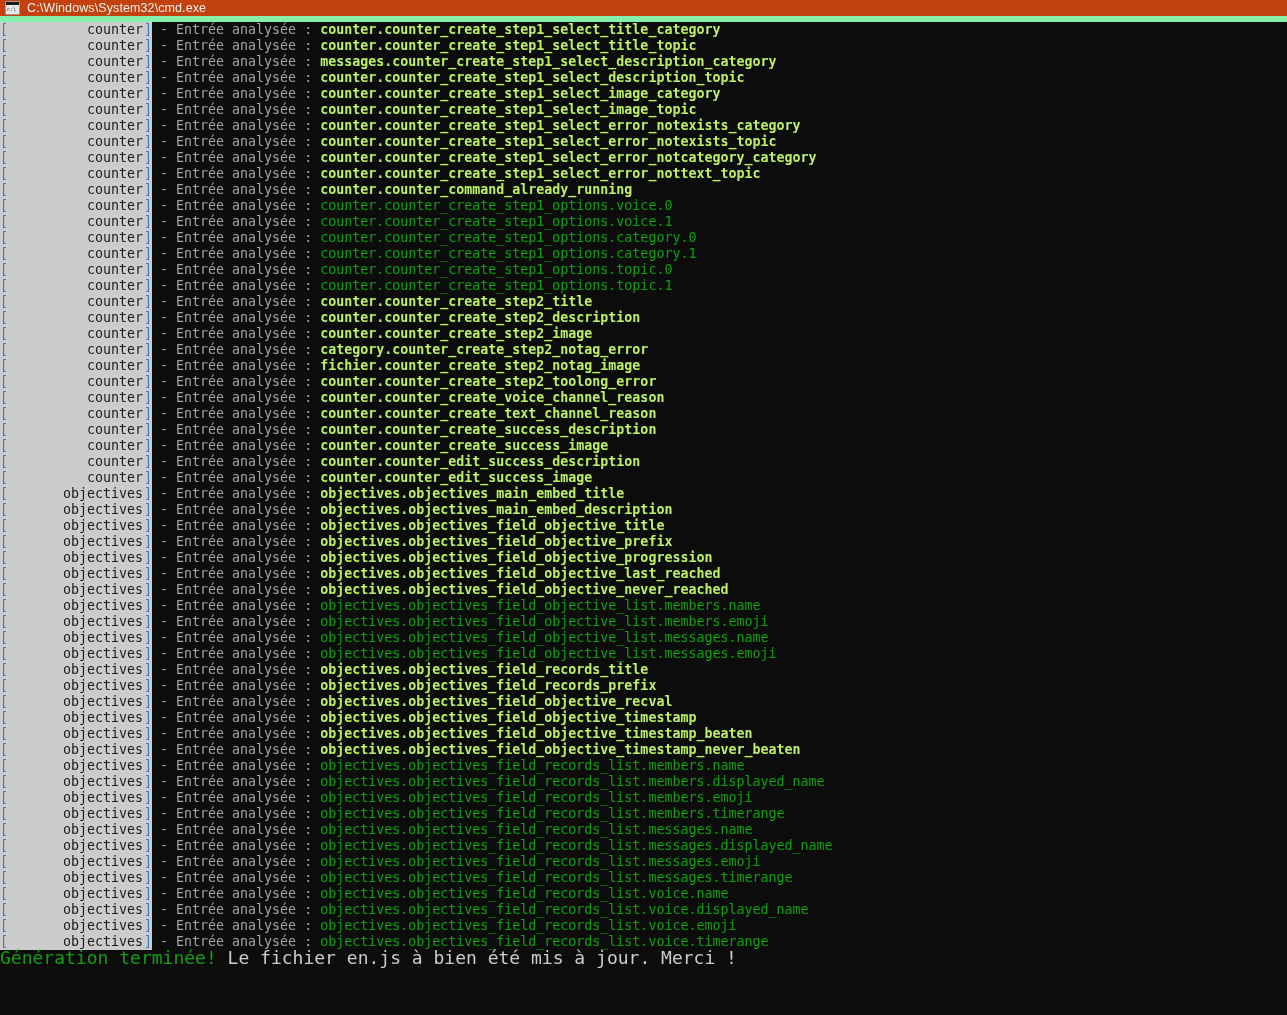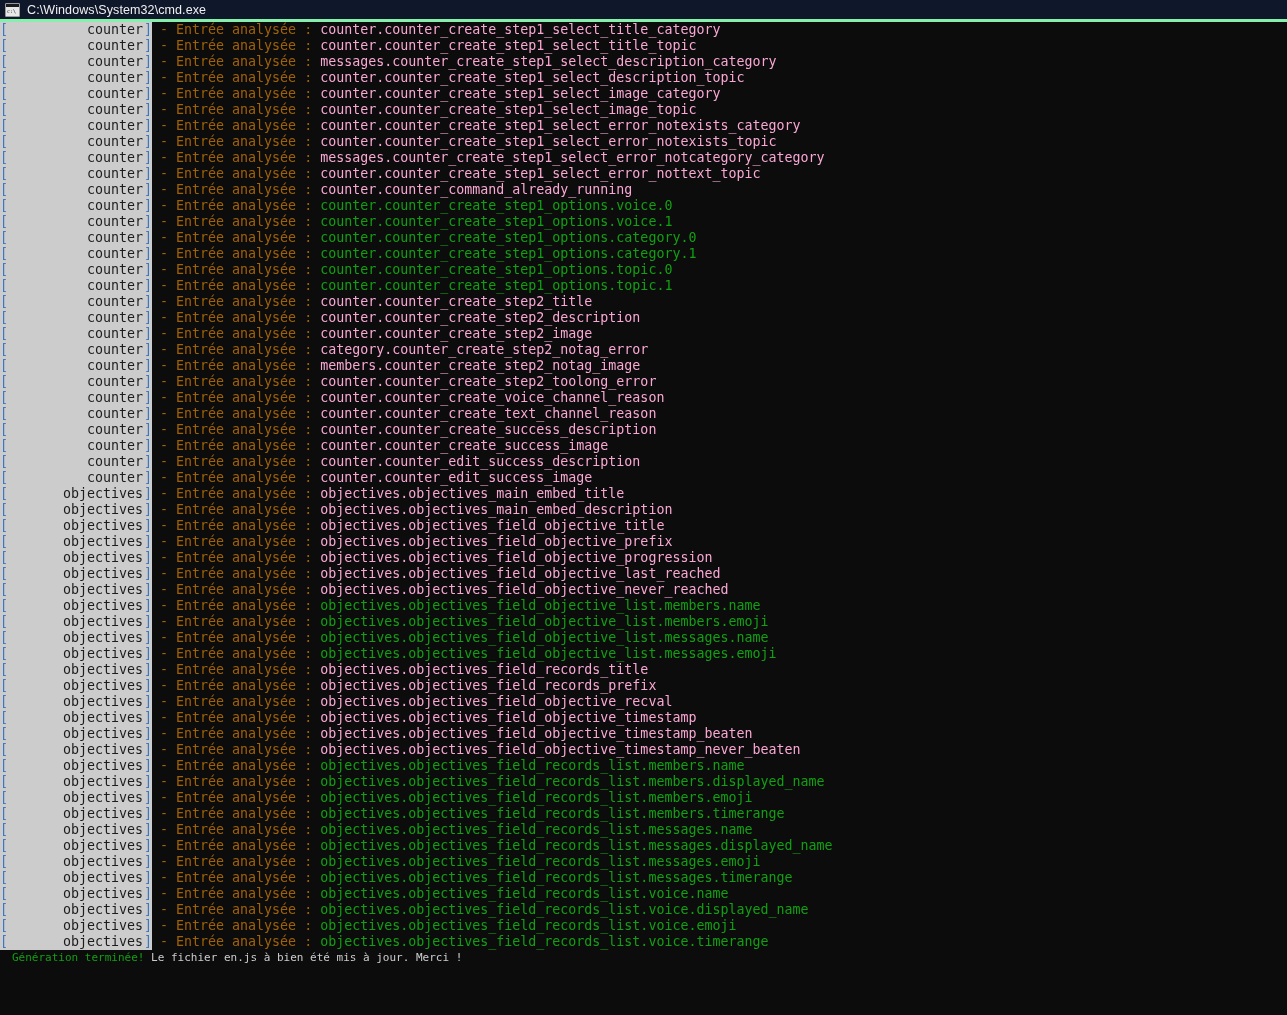--- a/index.html
+++ b/index.html
@@ -9,26 +9,26 @@
     background:#0c0c0c;
     overflow:hidden;
   }
   body {
     font-family:"DejaVu Sans Mono","Liberation Mono",monospace;
   }
 
   
   .titlebar {
     height:22px;
-    background:#0f172a;
+    background:#c2410c;
     display:flex;
     align-items:center;
     padding-left:5px;
     gap:7px;
-    border-bottom:3px solid #86efac;
+    border-bottom:6px solid #86efac;
   }
   .tb-icon {
     width:15px; height:14px;
     background:#e8e8e8;
     border:1px solid #9a9a9a;
     position:relative;
     flex:0 0 auto;
     border-radius:1px;
   }
   .tb-icon::before {
@@ -76,59 +76,59 @@
     width:136px;
     text-align:right;
     background:#cccccc;
     color:#1c1c1c;
     padding-right:1px;
   }
   .line .tagwrap {
     background:#cccccc;
     display:inline-block;
   }
-  .line .sep   { color:#a16207; }
-  .line .key-red   { color:#f9a8d4; }
+  .line .sep   { color:#a3a3a3; }
+  .line .key-red   { color:#bef264;font-weight:bold; }
   .line .key-green { color:#12a013;margin-top:35px; }
 
-  .status { height:16px; line-height:16px; font-size:11px; white-space:pre;padding-left:12px; }
+  .status { height:16px; line-height:16px; font-size:18px; white-space:pre; }
   .status .ok   { color:#12a013; }
   .status .rest { color:#cccccc; }
 </style>
 </head>
 <body>
 
 <div class="titlebar">
   <div class="tb-icon"></div>
   <div class="tb-title">C:\Windows\System32\cmd.exe</div>
 </div>
 
 <div class="console" id="console-output">
     <div class="line"><span class="tagwrap"><span class="bracket">[</span><span class="tag">counter</span><span class="bracket">]</span></span><span class="sep"> - Entrée analysée : </span><span class="key-red">counter.counter_create_step1_select_title_category</span></div>
     <div class="line"><span class="tagwrap"><span class="bracket">[</span><span class="tag">counter</span><span class="bracket">]</span></span><span class="sep"> - Entrée analysée : </span><span class="key-red">counter.counter_create_step1_select_title_topic</span></div>
     <div class="line"><span class="tagwrap"><span class="bracket">[</span><span class="tag">counter</span><span class="bracket">]</span></span><span class="sep"> - Entrée analysée : </span><span class="key-red">messages.counter_create_step1_select_description_category</span></div>
     <div class="line"><span class="tagwrap"><span class="bracket">[</span><span class="tag">counter</span><span class="bracket">]</span></span><span class="sep"> - Entrée analysée : </span><span class="key-red">counter.counter_create_step1_select_description_topic</span></div>
     <div class="line"><span class="tagwrap"><span class="bracket">[</span><span class="tag">counter</span><span class="bracket">]</span></span><span class="sep"> - Entrée analysée : </span><span class="key-red">counter.counter_create_step1_select_image_category</span></div>
     <div class="line"><span class="tagwrap"><span class="bracket">[</span><span class="tag">counter</span><span class="bracket">]</span></span><span class="sep"> - Entrée analysée : </span><span class="key-red">counter.counter_create_step1_select_image_topic</span></div>
     <div class="line"><span class="tagwrap"><span class="bracket">[</span><span class="tag">counter</span><span class="bracket">]</span></span><span class="sep"> - Entrée analysée : </span><span class="key-red">counter.counter_create_step1_select_error_notexists_category</span></div>
     <div class="line"><span class="tagwrap"><span class="bracket">[</span><span class="tag">counter</span><span class="bracket">]</span></span><span class="sep"> - Entrée analysée : </span><span class="key-red">counter.counter_create_step1_select_error_notexists_topic</span></div>
-    <div class="line"><span class="tagwrap"><span class="bracket">[</span><span class="tag">counter</span><span class="bracket">]</span></span><span class="sep"> - Entrée analysée : </span><span class="key-red">messages.counter_create_step1_select_error_notcategory_category</span></div>
+    <div class="line"><span class="tagwrap"><span class="bracket">[</span><span class="tag">counter</span><span class="bracket">]</span></span><span class="sep"> - Entrée analysée : </span><span class="key-red">counter.counter_create_step1_select_error_notcategory_category</span></div>
     <div class="line"><span class="tagwrap"><span class="bracket">[</span><span class="tag">counter</span><span class="bracket">]</span></span><span class="sep"> - Entrée analysée : </span><span class="key-red">counter.counter_create_step1_select_error_nottext_topic</span></div>
     <div class="line"><span class="tagwrap"><span class="bracket">[</span><span class="tag">counter</span><span class="bracket">]</span></span><span class="sep"> - Entrée analysée : </span><span class="key-red">counter.counter_command_already_running</span></div>
     <div class="line"><span class="tagwrap"><span class="bracket">[</span><span class="tag">counter</span><span class="bracket">]</span></span><span class="sep"> - Entrée analysée : </span><span class="key-green">counter.counter_create_step1_options.voice.0</span></div>
     <div class="line"><span class="tagwrap"><span class="bracket">[</span><span class="tag">counter</span><span class="bracket">]</span></span><span class="sep"> - Entrée analysée : </span><span class="key-green">counter.counter_create_step1_options.voice.1</span></div>
     <div class="line"><span class="tagwrap"><span class="bracket">[</span><span class="tag">counter</span><span class="bracket">]</span></span><span class="sep"> - Entrée analysée : </span><span class="key-green">counter.counter_create_step1_options.category.0</span></div>
     <div class="line"><span class="tagwrap"><span class="bracket">[</span><span class="tag">counter</span><span class="bracket">]</span></span><span class="sep"> - Entrée analysée : </span><span class="key-green">counter.counter_create_step1_options.category.1</span></div>
     <div class="line"><span class="tagwrap"><span class="bracket">[</span><span class="tag">counter</span><span class="bracket">]</span></span><span class="sep"> - Entrée analysée : </span><span class="key-green">counter.counter_create_step1_options.topic.0</span></div>
     <div class="line"><span class="tagwrap"><span class="bracket">[</span><span class="tag">counter</span><span class="bracket">]</span></span><span class="sep"> - Entrée analysée : </span><span class="key-green">counter.counter_create_step1_options.topic.1</span></div>
     <div class="line"><span class="tagwrap"><span class="bracket">[</span><span class="tag">counter</span><span class="bracket">]</span></span><span class="sep"> - Entrée analysée : </span><span class="key-red">counter.counter_create_step2_title</span></div>
     <div class="line"><span class="tagwrap"><span class="bracket">[</span><span class="tag">counter</span><span class="bracket">]</span></span><span class="sep"> - Entrée analysée : </span><span class="key-red">counter.counter_create_step2_description</span></div>
     <div class="line"><span class="tagwrap"><span class="bracket">[</span><span class="tag">counter</span><span class="bracket">]</span></span><span class="sep"> - Entrée analysée : </span><span class="key-red">counter.counter_create_step2_image</span></div>
     <div class="line"><span class="tagwrap"><span class="bracket">[</span><span class="tag">counter</span><span class="bracket">]</span></span><span class="sep"> - Entrée analysée : </span><span class="key-red">category.counter_create_step2_notag_error</span></div>
-    <div class="line"><span class="tagwrap"><span class="bracket">[</span><span class="tag">counter</span><span class="bracket">]</span></span><span class="sep"> - Entrée analysée : </span><span class="key-red">members.counter_create_step2_notag_image</span></div>
+    <div class="line"><span class="tagwrap"><span class="bracket">[</span><span class="tag">counter</span><span class="bracket">]</span></span><span class="sep"> - Entrée analysée : </span><span class="key-red">fichier.counter_create_step2_notag_image</span></div>
     <div class="line"><span class="tagwrap"><span class="bracket">[</span><span class="tag">counter</span><span class="bracket">]</span></span><span class="sep"> - Entrée analysée : </span><span class="key-red">counter.counter_create_step2_toolong_error</span></div>
     <div class="line"><span class="tagwrap"><span class="bracket">[</span><span class="tag">counter</span><span class="bracket">]</span></span><span class="sep"> - Entrée analysée : </span><span class="key-red">counter.counter_create_voice_channel_reason</span></div>
     <div class="line"><span class="tagwrap"><span class="bracket">[</span><span class="tag">counter</span><span class="bracket">]</span></span><span class="sep"> - Entrée analysée : </span><span class="key-red">counter.counter_create_text_channel_reason</span></div>
     <div class="line"><span class="tagwrap"><span class="bracket">[</span><span class="tag">counter</span><span class="bracket">]</span></span><span class="sep"> - Entrée analysée : </span><span class="key-red">counter.counter_create_success_description</span></div>
     <div class="line"><span class="tagwrap"><span class="bracket">[</span><span class="tag">counter</span><span class="bracket">]</span></span><span class="sep"> - Entrée analysée : </span><span class="key-red">counter.counter_create_success_image</span></div>
     <div class="line"><span class="tagwrap"><span class="bracket">[</span><span class="tag">counter</span><span class="bracket">]</span></span><span class="sep"> - Entrée analysée : </span><span class="key-red">counter.counter_edit_success_description</span></div>
     <div class="line"><span class="tagwrap"><span class="bracket">[</span><span class="tag">counter</span><span class="bracket">]</span></span><span class="sep"> - Entrée analysée : </span><span class="key-red">counter.counter_edit_success_image</span></div>
     <div class="line"><span class="tagwrap"><span class="bracket">[</span><span class="tag">objectives</span><span class="bracket">]</span></span><span class="sep"> - Entrée analysée : </span><span class="key-red">objectives.objectives_main_embed_title</span></div>
     <div class="line"><span class="tagwrap"><span class="bracket">[</span><span class="tag">objectives</span><span class="bracket">]</span></span><span class="sep"> - Entrée analysée : </span><span class="key-red">objectives.objectives_main_embed_description</span></div>
     <div class="line"><span class="tagwrap"><span class="bracket">[</span><span class="tag">objectives</span><span class="bracket">]</span></span><span class="sep"> - Entrée analysée : </span><span class="key-red">objectives.objectives_field_objective_title</span></div>

